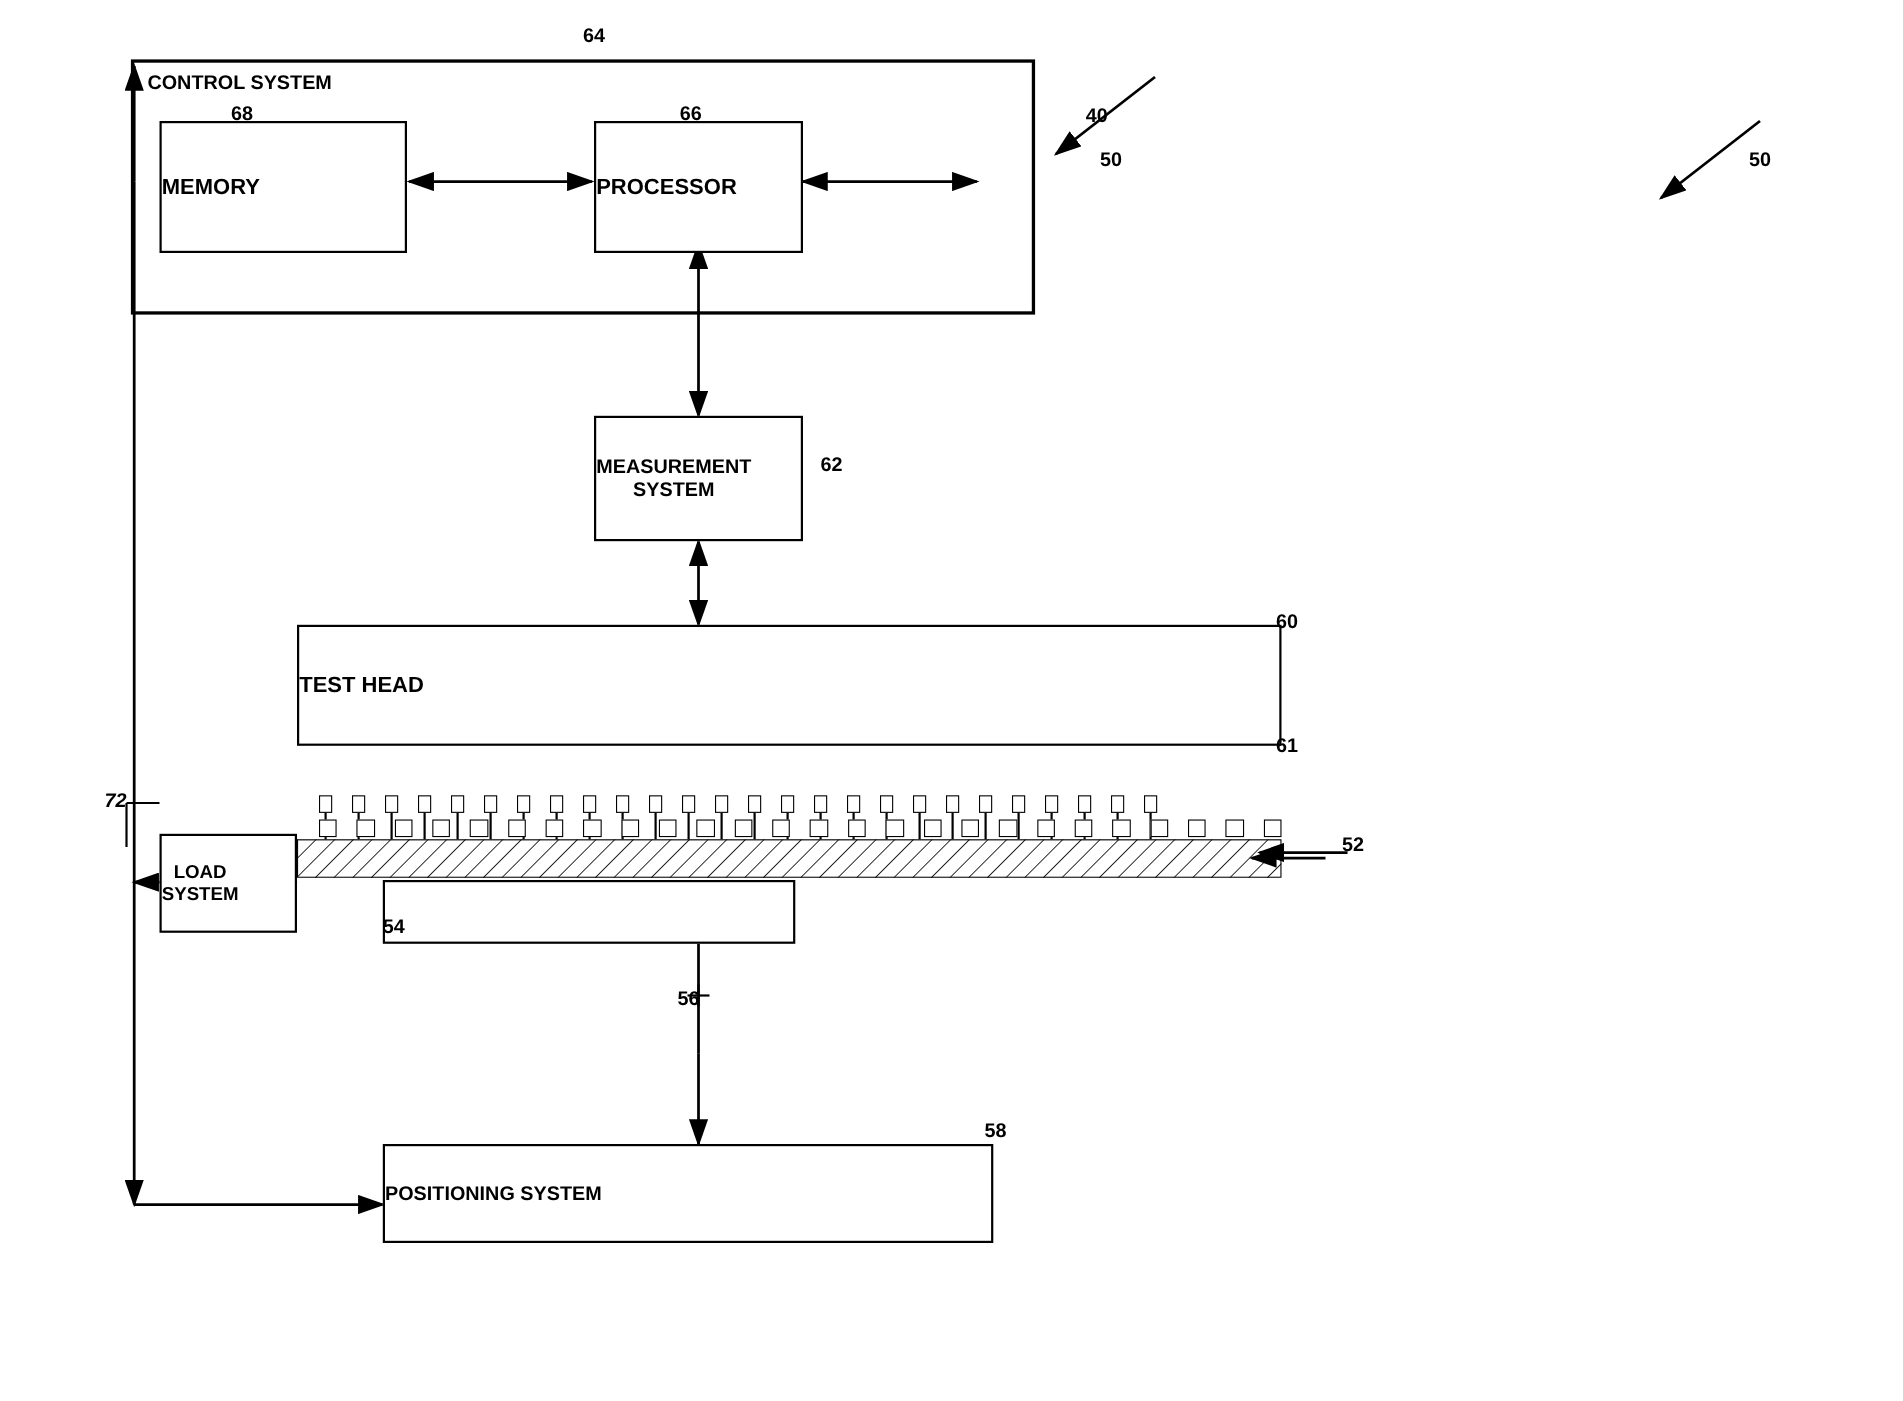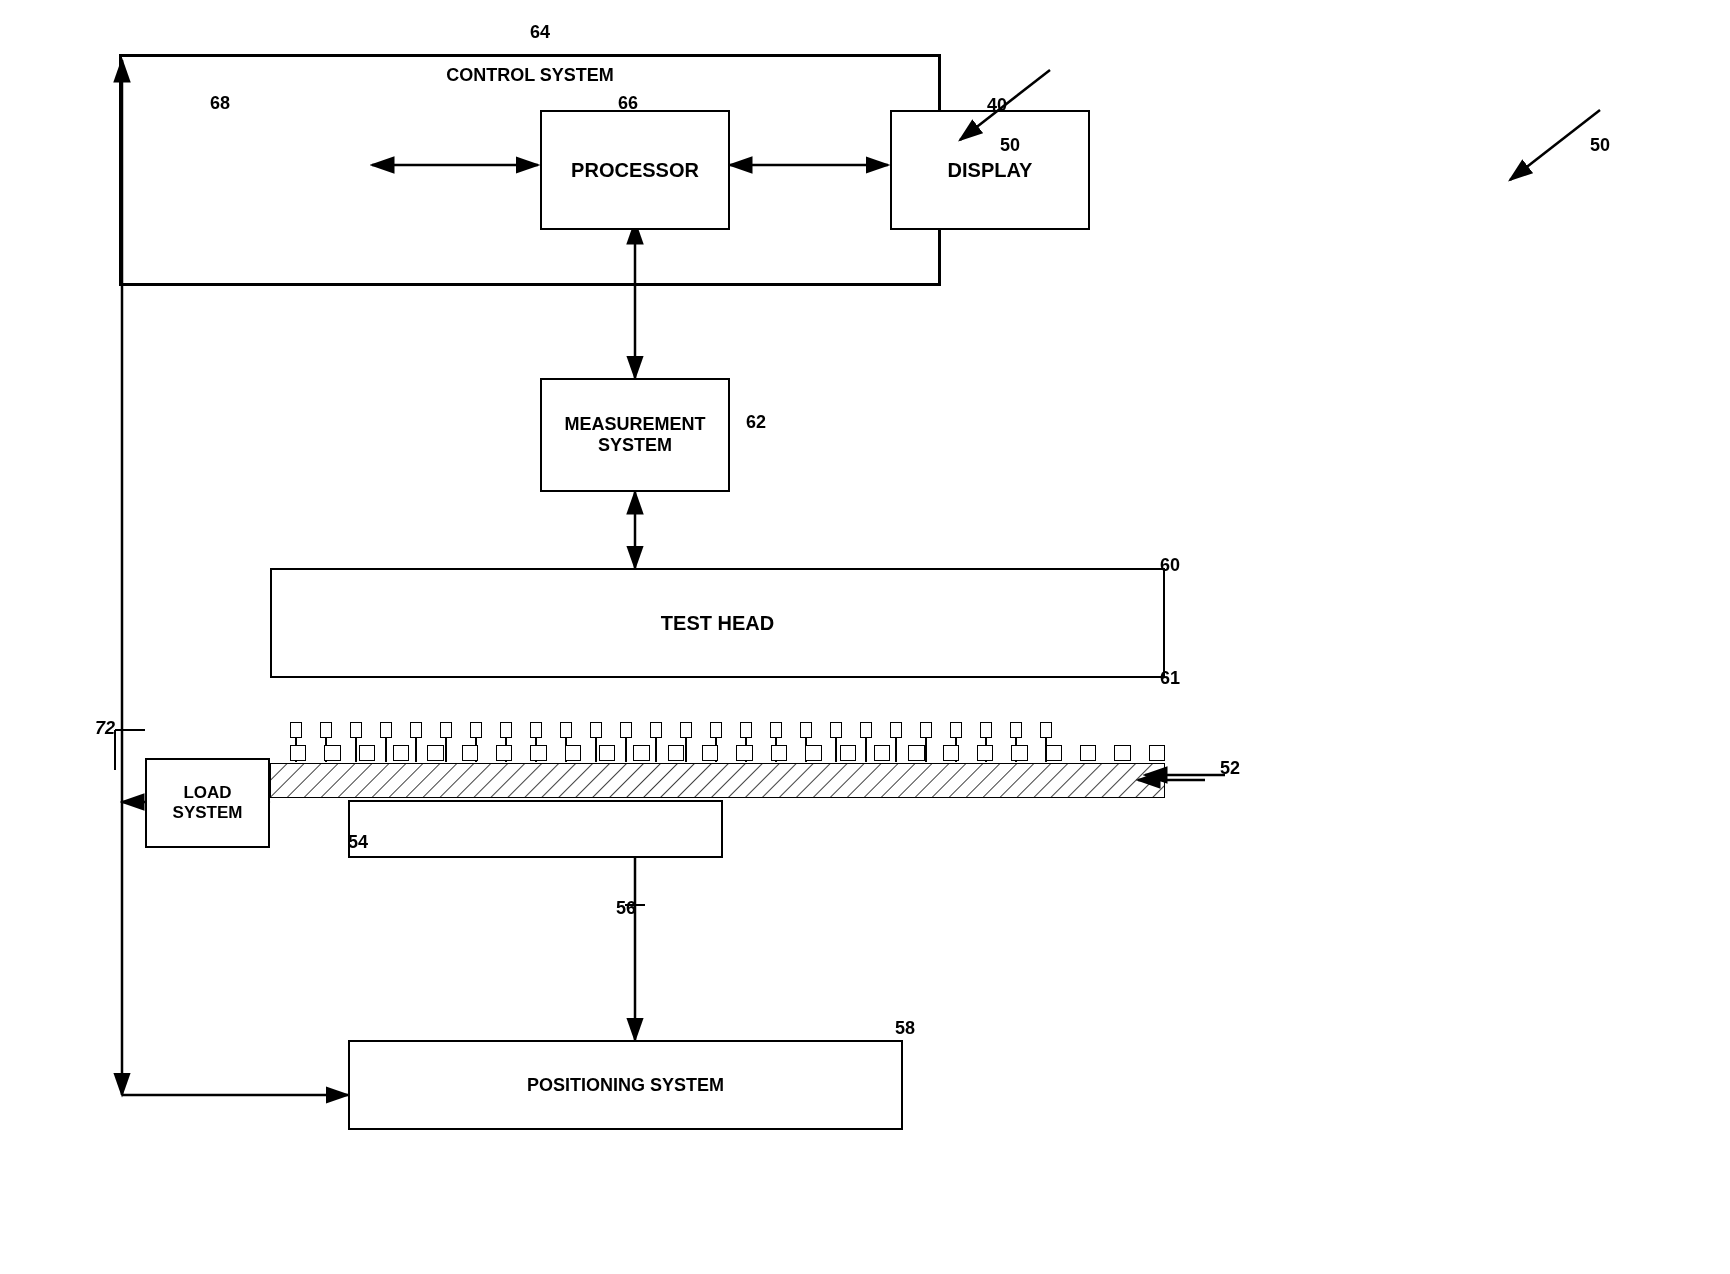--- a/index.html
+++ b/index.html
@@ -16,21 +16,21 @@
       top: 0; left: 0;
       width: 1730px;
       height: 1274px;
     }
     .box {
       position: absolute;
       border: 2px solid #000;
       background: #fff;
       display: flex;
       align-items: center;
-      justify-content: center;
+      justify-content: flex-start;
       text-align: center;
       font-size: 20px;
       font-weight: bold;
       font-family: Arial, sans-serif;
     }
     .ref-num {
       position: absolute;
       font-size: 18px;
       font-weight: bold;
       font-family: Arial, sans-serif;
@@ -100,28 +100,28 @@
       <marker id="arrowhead2" markerWidth="10" markerHeight="7" refX="9" refY="3.5" orient="auto">
         <polygon points="0 0, 10 3.5, 0 7" fill="#000"></polygon>
       </marker>
     </defs>
   </svg>
 
   <div class="box" style="left:120px; top:55px; width:820px; height:230px; border:2px solid #000; background:transparent; align-items:flex-start; padding:8px 12px; font-size:18px;">
     <span>CONTROL SYSTEM</span>
   </div>
 
+  <div class="box" style="left:145px; top:110px; width:225px; height:120px;">
+    <span>MEMORY</span>
+  </div>
 
   <div class="box" style="left:540px; top:110px; width:190px; height:120px;">
     <span>PROCESSOR</span>
   </div>
 
-  <div class="box" style="left:890px; top:110px; width:200px; height:120px;">
-    <span>DISPLAY</span>
-  </div>
 
   <div class="box" style="left:540px; top:378px; width:190px; height:114px; font-size:18px;">
     <span style="white-space:pre-line;">MEASUREMENT
 SYSTEM</span>
   </div>
 
   <div class="box" style="left:270px; top:568px; width:895px; height:110px; font-size:20px;">
     <span>TEST HEAD</span>
   </div>
 

